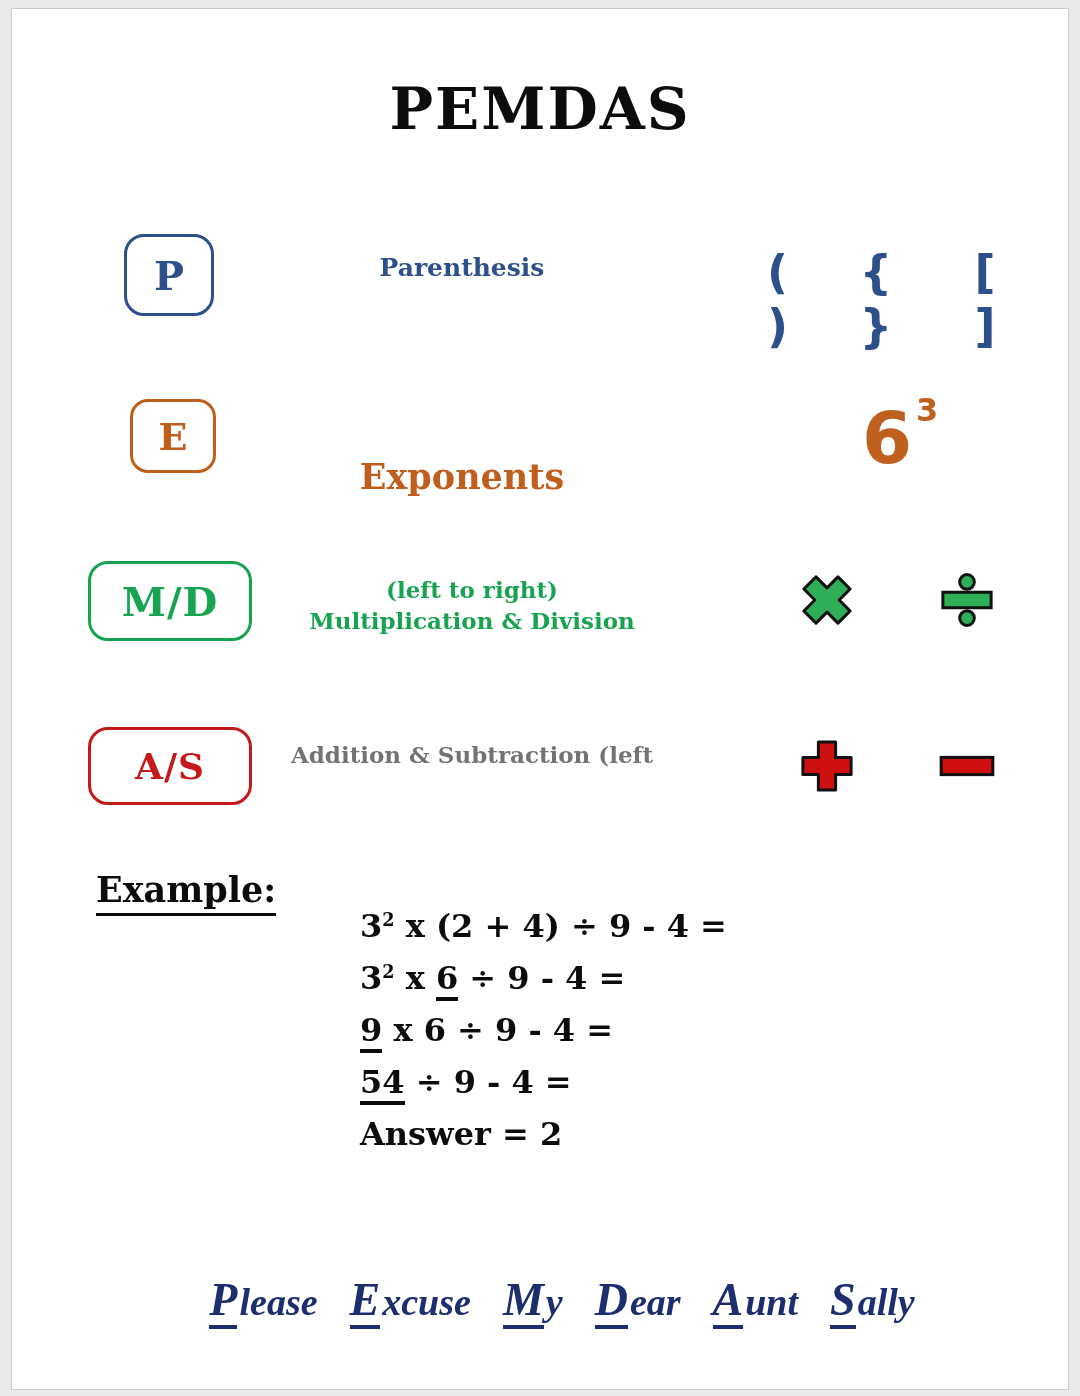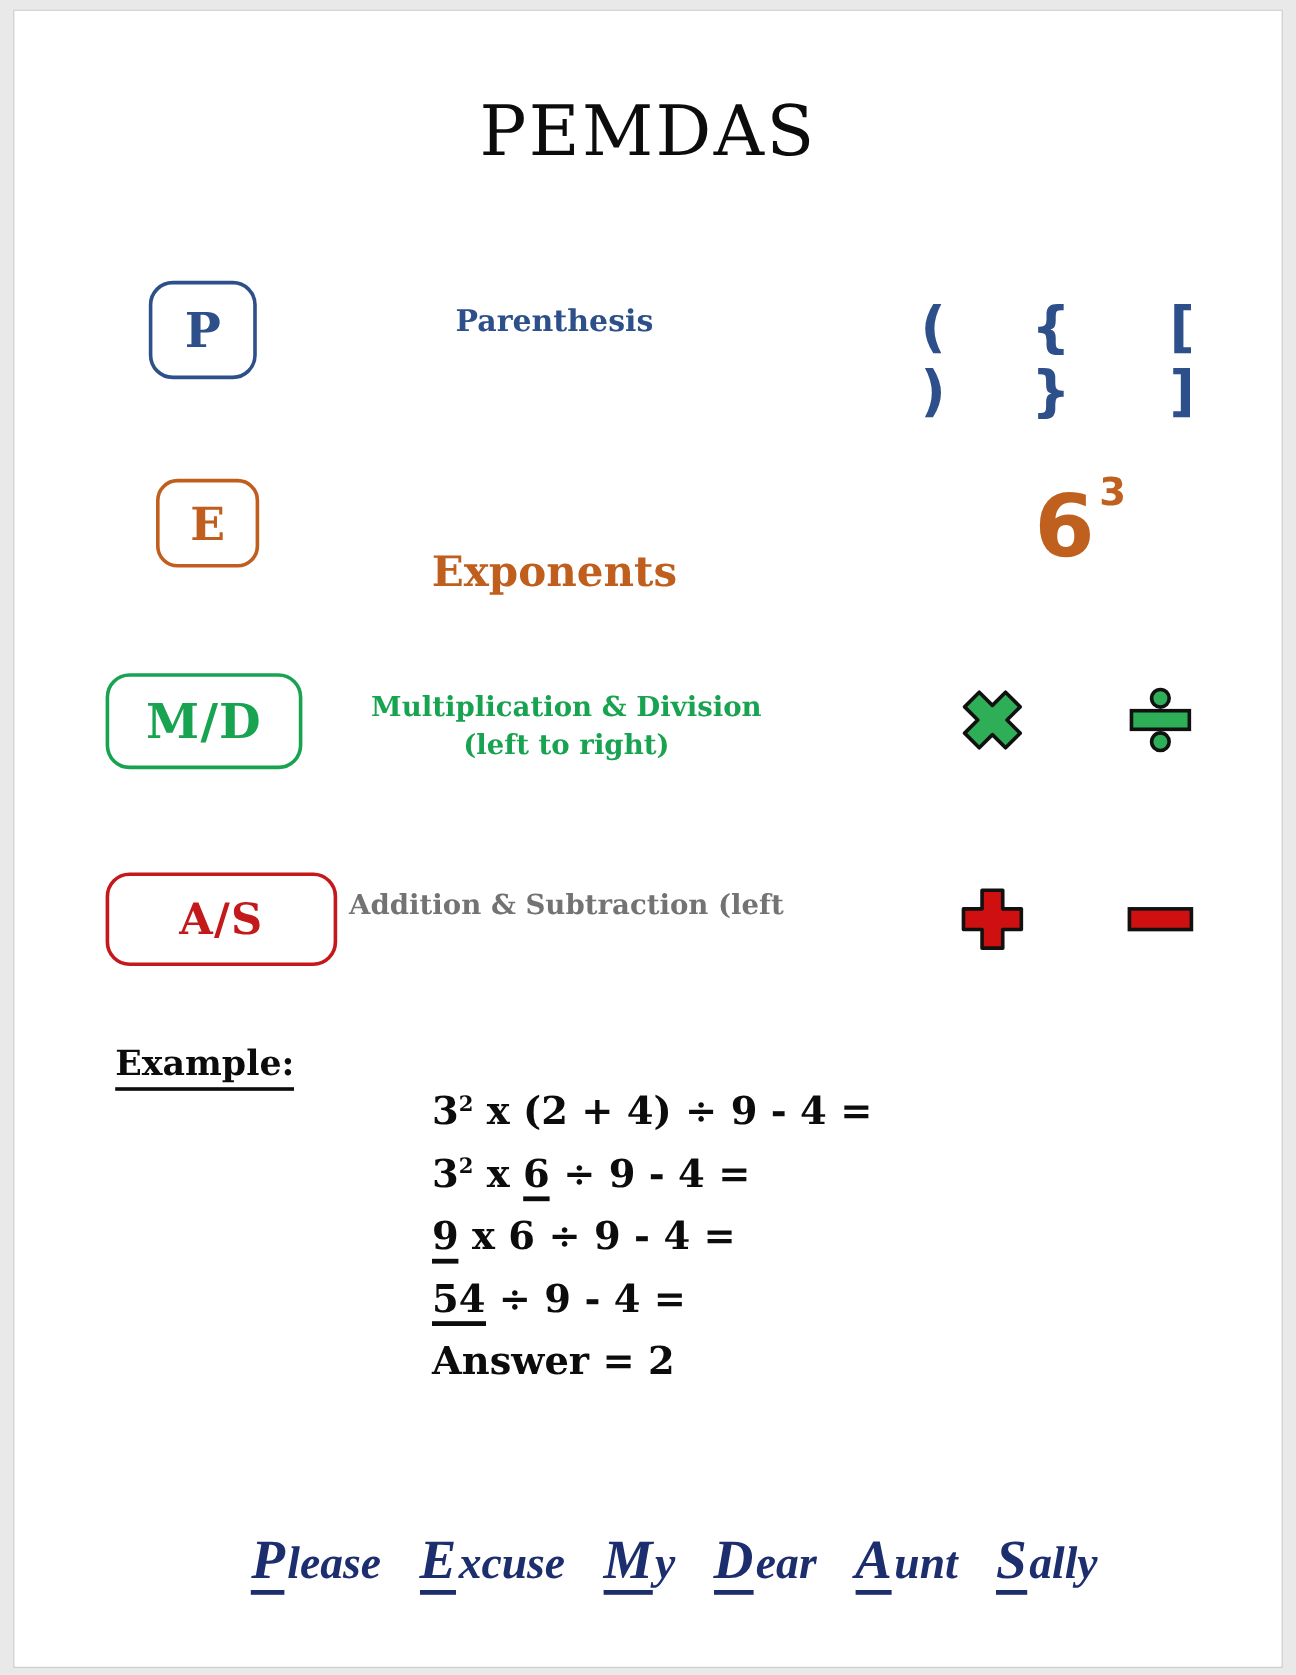--- a/index.html
+++ b/index.html
@@ -13,21 +13,21 @@
   .sheet {
     position:absolute;
     top:8px; left:11px; right:11px; bottom:6px;
     background:#ffffff;
     border:1px solid #cccccc;
   }
   
   .title {
     position:absolute; top:66px; left:0; width:100%;
     text-align:center;
-    font-size:58px; font-weight:400; color:#0c0c0c;
+    font-size:58px; font-weight:700; color:#0c0c0c;
     letter-spacing:2px;
   }
   .subtitle {
     position:absolute; top:136px; left:0; width:100%;
     text-align:center;
     font-size:38px; font-weight:700; color:#0c0c0c;
     letter-spacing:1px;
   }
   
   .letter-box {
@@ -61,37 +61,37 @@
   .exp-base { font-size:72px; }
   .exp-power { font-size:32px; vertical-align:42px; margin-left:4px; }
 
   
   .box-md { left:76px; top:552px; width:164px; height:80px;
             border:3.5px solid #18a351; border-radius:20px;
             font-size:40px; color:#18a351; letter-spacing:1px; }
   .label-md { left:240px; top:565px; width:440px;
               font-size:23px; line-height:31px; color:#18a351; }
   
-  .box-as { left:76px; top:718px; width:193px; height:78px;
+  .box-as { left:76px; top:718px; width:164px; height:78px;
             border:3.5px solid #c4191a; border-radius:20px;
             font-size:36px; color:#c4191a; letter-spacing:1px; }
   .label-as { left:235px; top:730px; width:450px;
               font-size:23px; line-height:31px; color:#737373; }
 
   .icon { position:absolute; width:62px; height:62px; }
   .icon svg { width:100%; height:100%; display:block; }
   .icon-mult { left:784px; top:560px; }
   .icon-div  { left:924px; top:560px; }
   .icon-plus { left:784px; top:726px; }
   .icon-minus{ left:924px; top:726px; }
 
   
   .example-heading {
     position:absolute; left:84px; top:860px;
-    font-size:29px; font-weight:700; color:#0c0c0c;
+    font-size:35px; font-weight:700; color:#0c0c0c;
     border-bottom:3px solid #0c0c0c; padding-bottom:3px;
   }
   .example-lines {
     position:absolute; left:348px; top:898px; width:560px;
     font-size:32px; font-weight:700; color:#0c0c0c;
   }
   .ex-line { height:52px; white-space:pre; }
   .ex-line .sup { font-size:0.55em; vertical-align:0.65em; }
   .ex-line .u { border-bottom:4px solid #0c0c0c; }
 
@@ -132,22 +132,22 @@
   </div>
   <div class="row-label label-e">Exponents</div>
   <div class="exp-wrap">
     <span class="exp-base">6</span><span class="exp-power">3</span>
   </div>
 
   <div class="letter-box box-md">
     <span>M/D</span>
   </div>
   <div class="row-label label-md">
+    <div>(left to right)</div>
     <div>Multiplication &amp; Division</div>
-    <div>(left to right)</div>
   </div>
   <div class="icon icon-mult">
     <svg viewBox="-36 -36 72 72" xmlns="http://www.w3.org/2000/svg">
       <g transform="rotate(45)">
         <polygon points="-10,-28 10,-28 10,-10 28,-10 28,10 10,10 10,28 -10,28 -10,10 -28,10 -28,-10 -10,-10" fill="#2fae58" stroke="#111111" stroke-width="3.5" stroke-linejoin="round"></polygon>
       </g>
     </svg>
   </div>
   <div class="icon icon-div">
     <svg viewBox="-36 -36 72 72" xmlns="http://www.w3.org/2000/svg">

